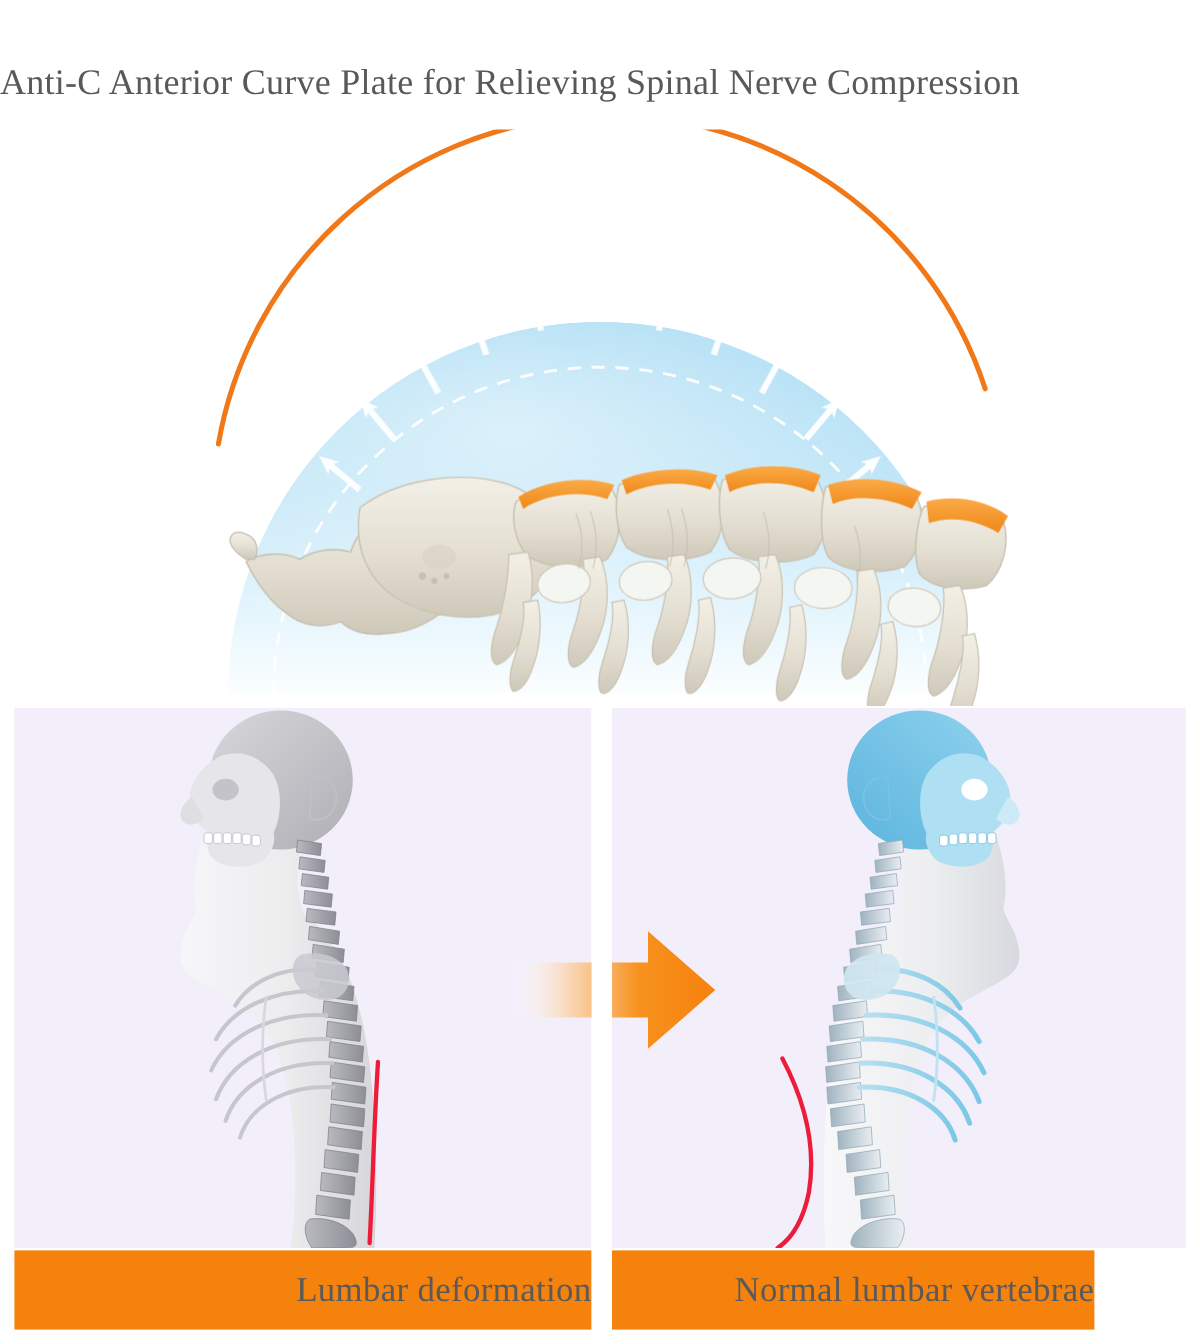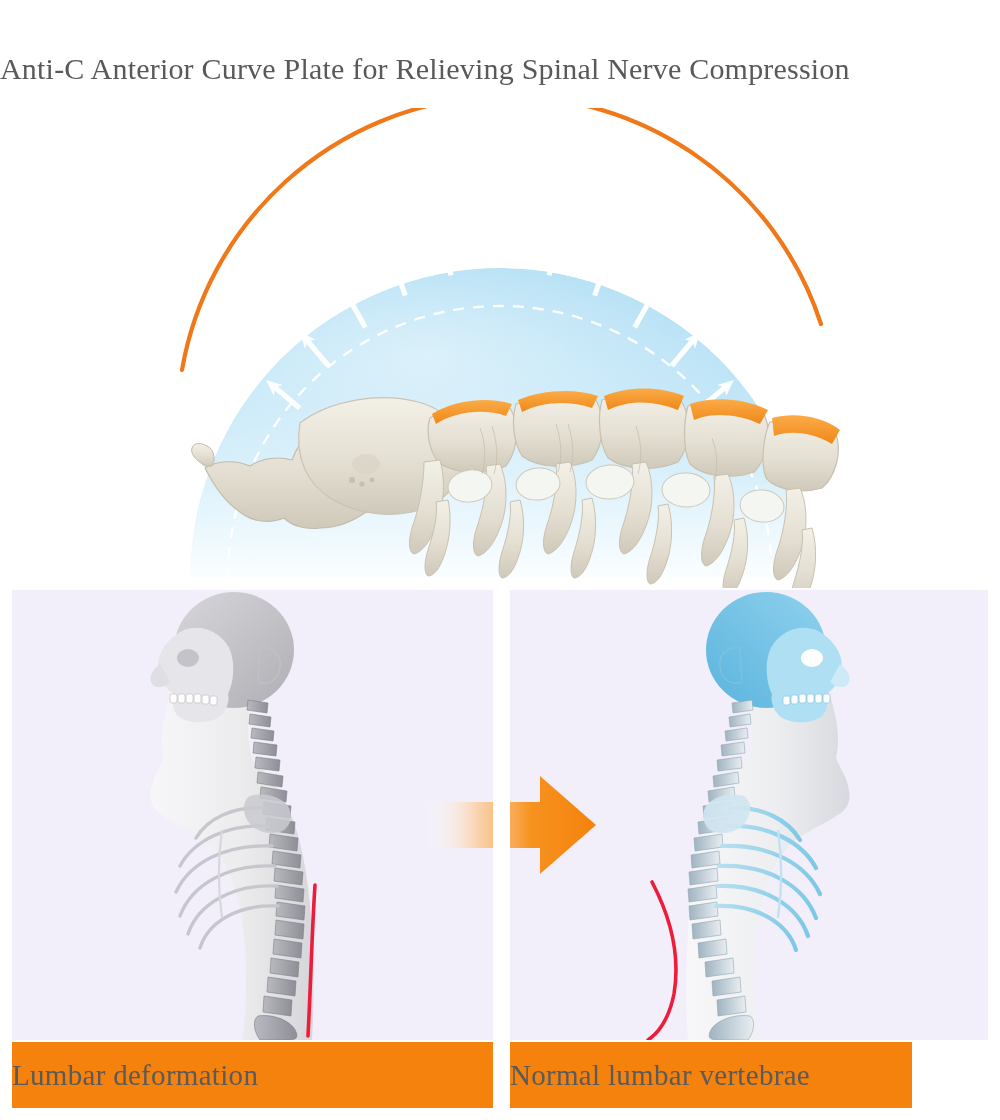--- a/index.html
+++ b/index.html
@@ -34,21 +34,21 @@
     position:absolute;top:0;height:450px;
     background:#f2effb;
     overflow:hidden;
   }
   .panel-left{left:12px;width:481px;}
   .panel-right{left:510px;width:478px;}
 
   .caption{
     position:absolute;top:452px;height:66px;
     background:#f5820c;
-    display:flex;align-items:center;justify-content:flex-start;
+    display:flex;align-items:center;justify-content:flex-end;
     color:#5a5a5a;
     font-family:"Liberation Serif", serif;
     font-size:29px;
     letter-spacing:0.3px;
     white-space:nowrap;
   }
   .caption-left{left:12px;width:481px;}
   .caption-right{left:510px;width:402px;}
 
   .figure{position:absolute;left:0;top:0;width:100%;height:100%;}

